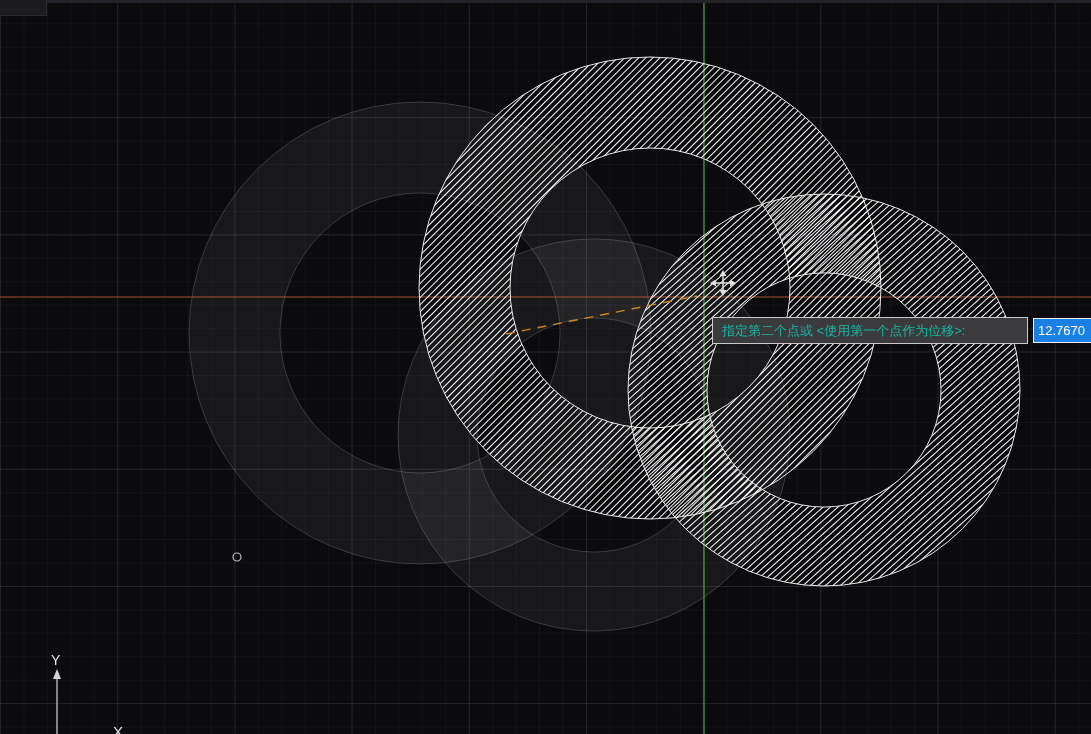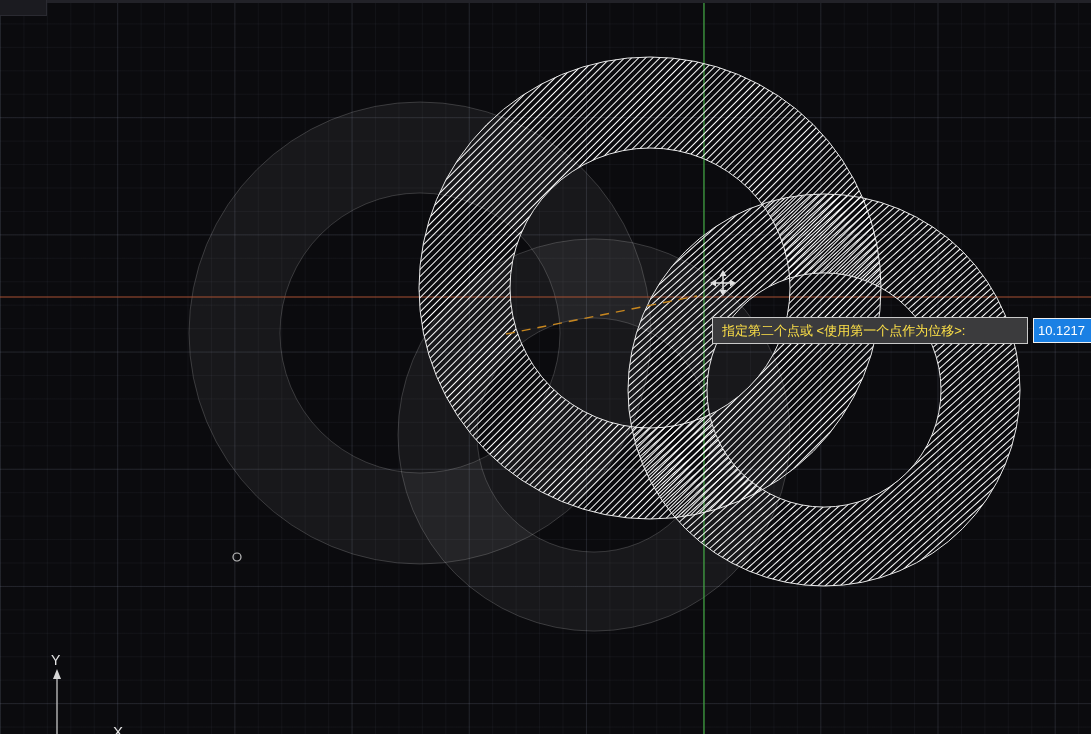--- a/index.html
+++ b/index.html
@@ -14,21 +14,21 @@
       linear-gradient(to bottom, rgba(150,160,185,0.055) 1px, transparent 1px),
       linear-gradient(to right,  rgba(150,160,185,0.055) 1px, transparent 1px);
     background-size:117.2px 117.2px,117.2px 117.2px,23.44px 23.44px,23.44px 23.44px;
     font-family:"Liberation Sans", sans-serif;
   }
   .canvas-svg{position:absolute;left:0;top:0;}
   .top-strip{position:absolute;left:0;top:0;width:100%;height:3px;background:#222228;}
   .corner-box{position:absolute;left:0;top:0;width:46px;height:15px;background:#1b1b20;border-right:1px solid #2a2a31;border-bottom:1px solid #2a2a31;}
   .tooltip{
     position:absolute;left:712px;top:317px;width:316px;height:27px;box-sizing:border-box;
-    background:#3b3b3d;border:1px solid #c9c9c9;color:#fde047;
+    background:#3b3b3d;border:1px solid #c9c9c9;color:#14b8a6;
     font-size:13px;line-height:25px;padding:0 9px;white-space:nowrap;overflow:hidden;
   }
   .dyn-input{
     position:absolute;left:1033px;top:318px;width:58px;height:25px;box-sizing:border-box;
     background:#1a80e4;border:1px solid #f0f0f0;border-right:none;color:#ffffff;
     font-size:13px;line-height:23px;padding:0 4px;white-space:nowrap;overflow:hidden;
   }
   .ucs-y-label{position:absolute;left:51px;top:652px;color:#e6e6e6;font-size:14px;}
   .ucs-x-label{position:absolute;left:113px;top:723px;height:11px;overflow:hidden;color:#e6e6e6;font-size:15px;}
   #move-cursor line{stroke:#e0e0e0;stroke-width:1.5;}
@@ -81,18 +81,18 @@
       <polygon points="57,669 53,679 61,679"></polygon>
       <line x1="57" y1="677" x2="57" y2="734"></line>
     </g>
   </svg>
 
   <div class="top-strip"></div>
   <div class="corner-box"></div>
 
   <div class="tooltip">指定第二个点或 &lt;使用第一个点作为位移&gt;:</div>
 
-  <div class="dyn-input">10.1217</div>
+  <div class="dyn-input">12.7670</div>
 
   <div class="ucs-y-label">Y</div>
   <div class="ucs-x-label">X</div>
 
 </div>
 
 </body></html>

